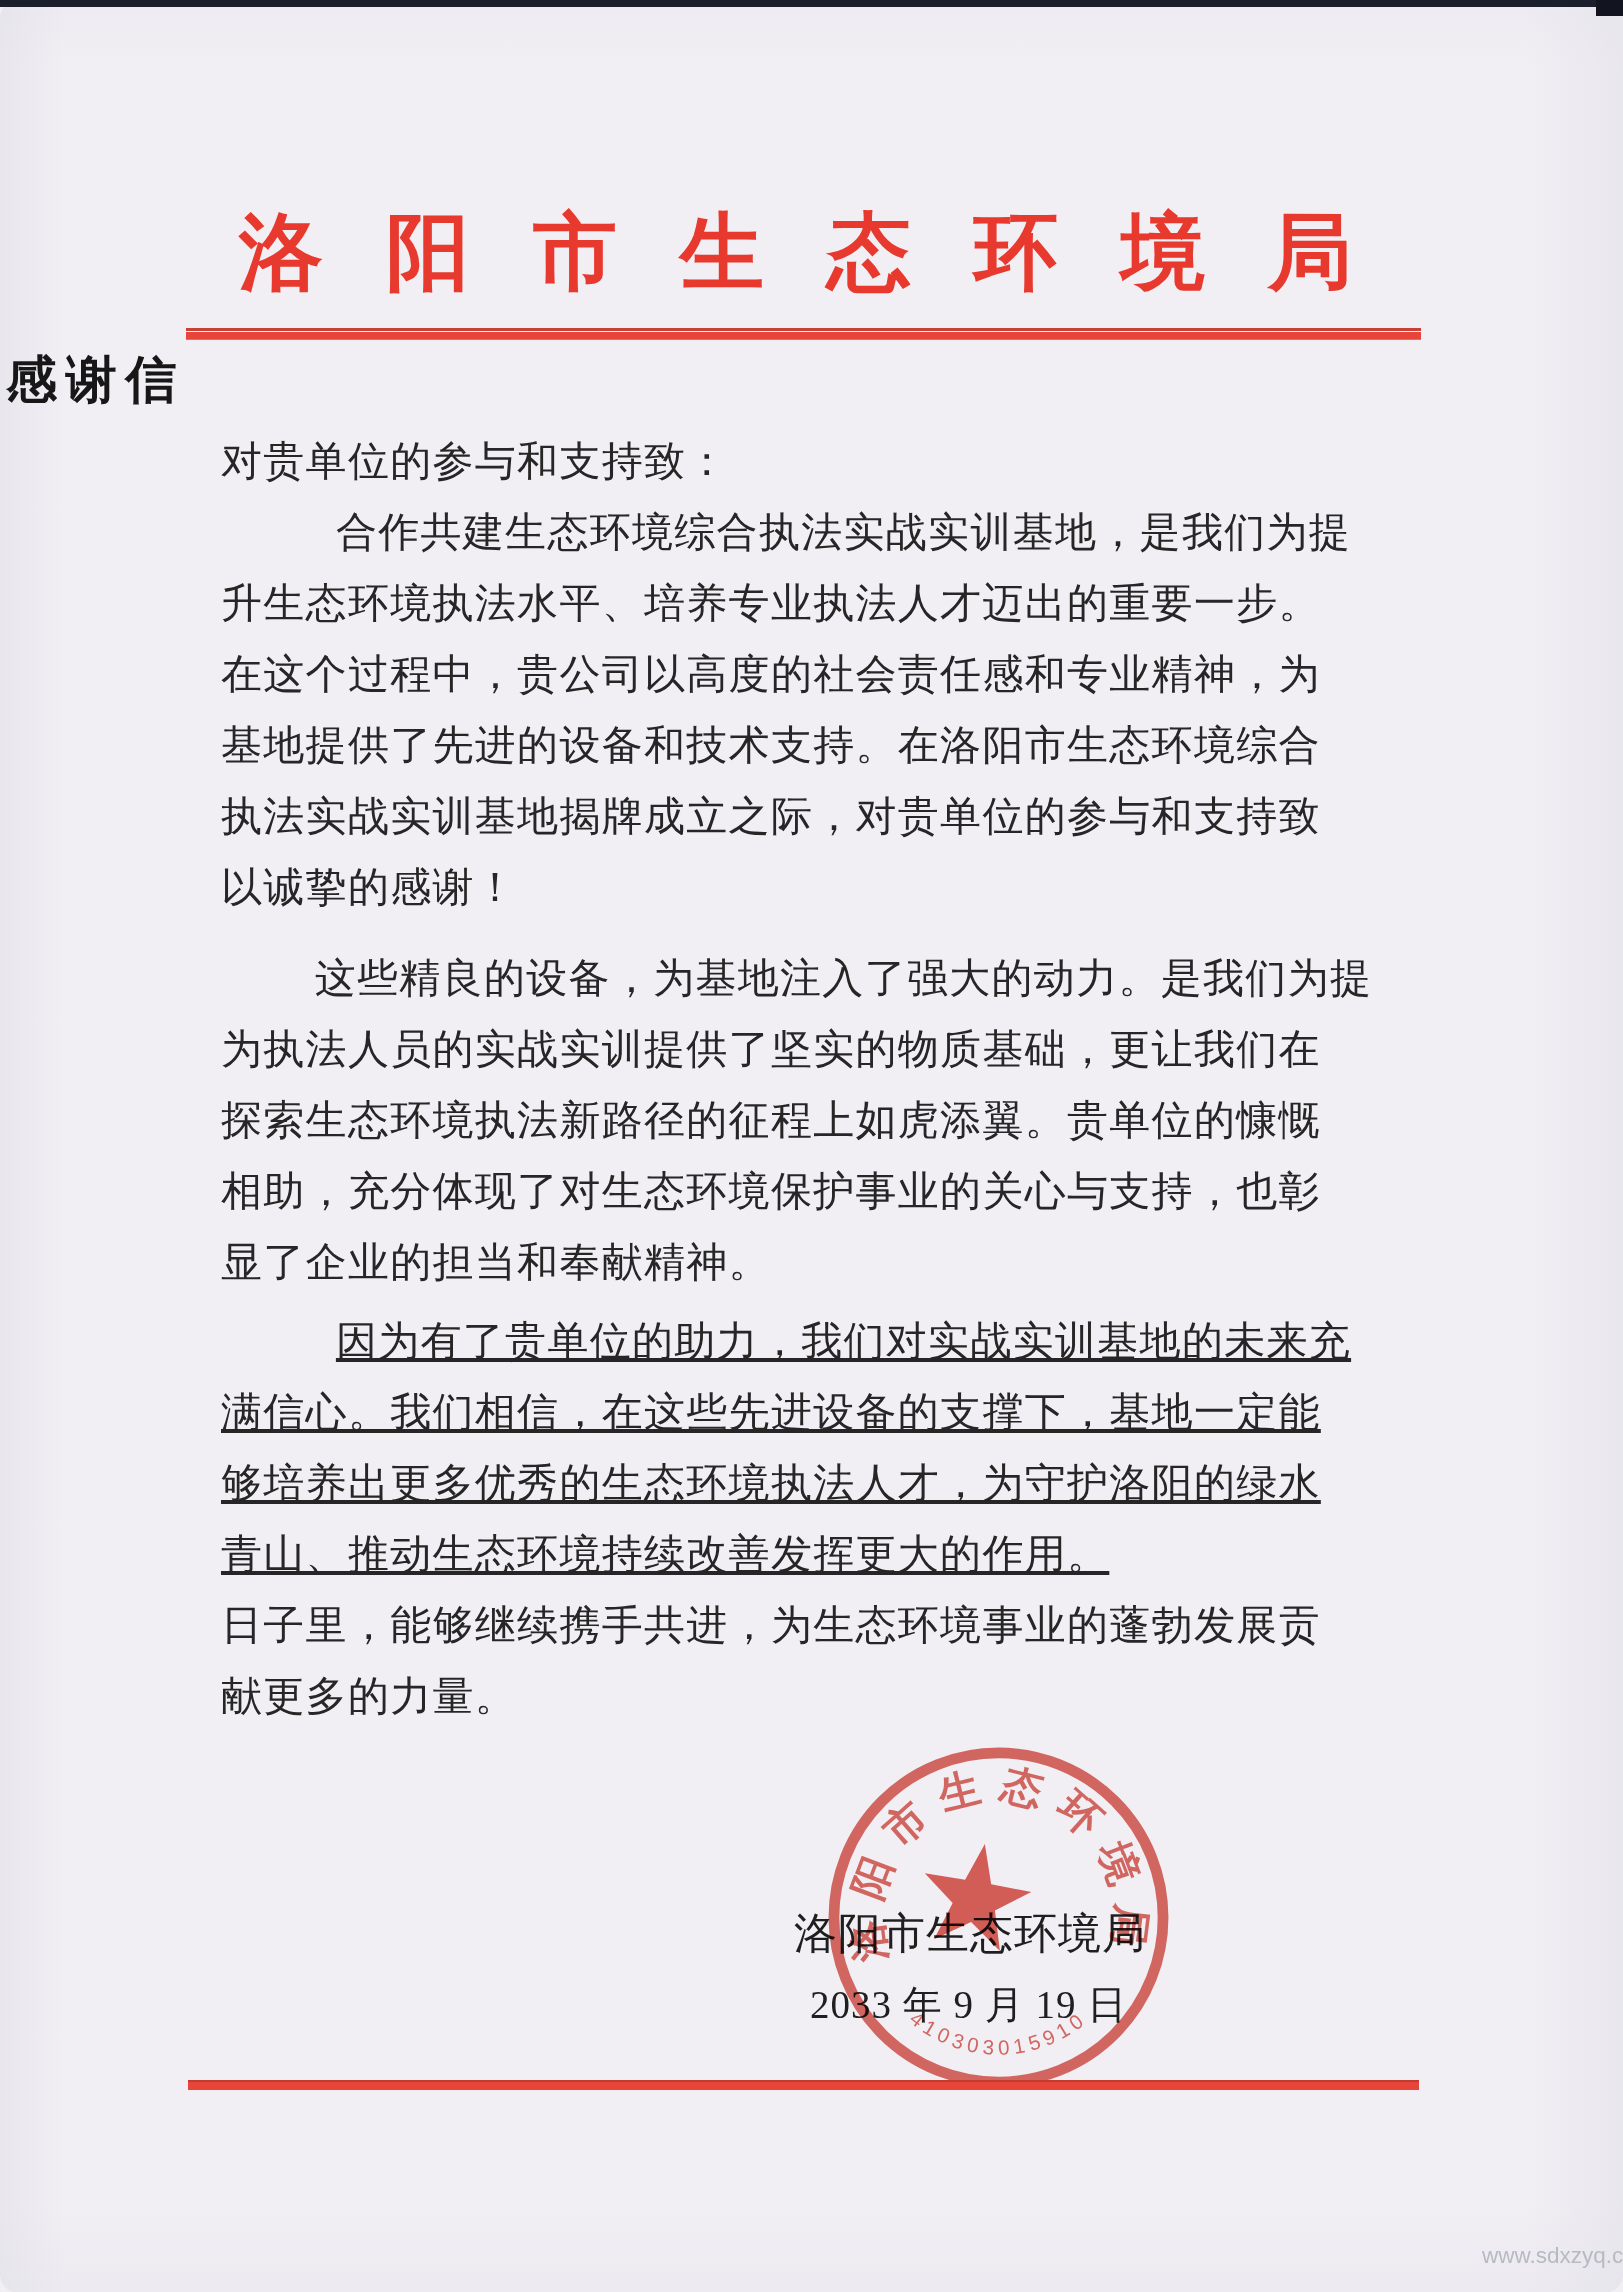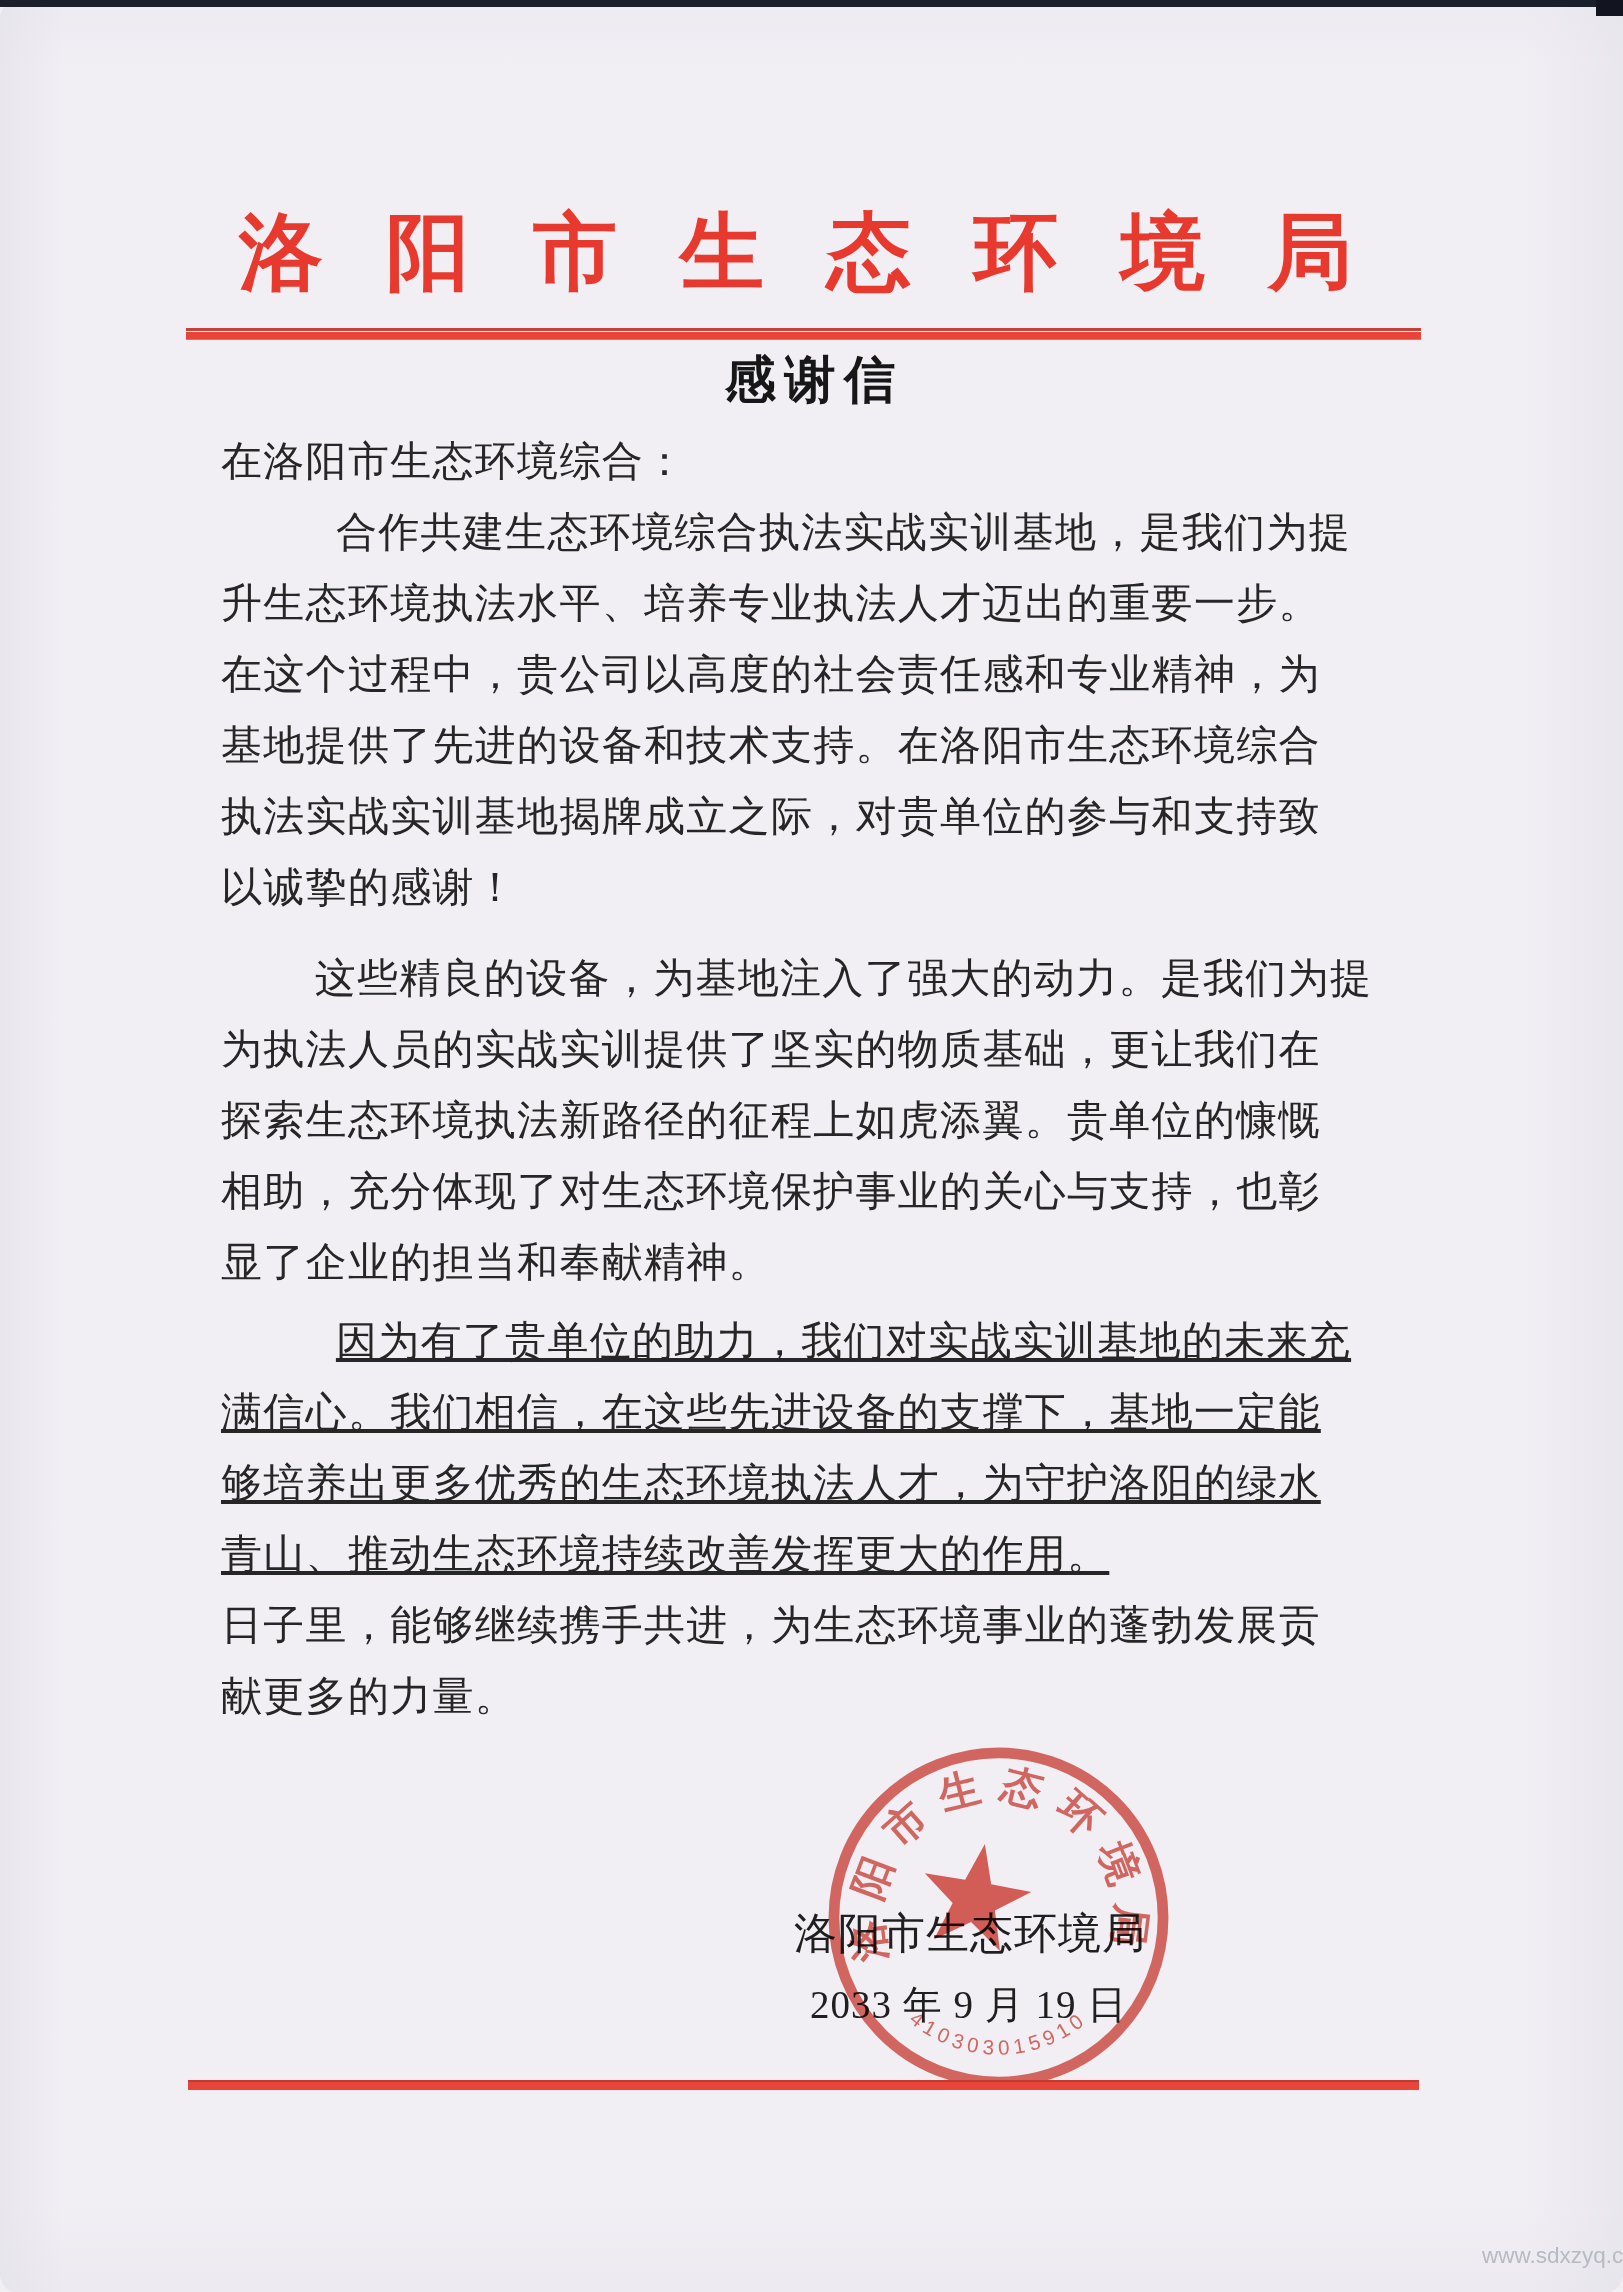--- a/index.html
+++ b/index.html
@@ -12,21 +12,21 @@
           linear-gradient(180deg, rgba(233,231,238,.5) 0%, rgba(241,239,244,0) 3%, rgba(241,239,244,0) 96%, rgba(232,230,237,.5) 100%),
           #f1eff4; border-radius: 19px;}
   .scan-edge-top{position:absolute;left:0;top:0;width:1623px;height:6.9px;background:#1b1e2b;}
   .scan-edge-corner{position:absolute;right:0;top:0;width:27.4px;height:15.7px;background:#12141f;}
 
   .letterhead{position:absolute;left:31px;right:0;top:196px;text-align:center;
               color:#e8392e;font-size:84px;font-weight:bold;letter-spacing:63px;
               font-family:"Liberation Serif","DejaVu Serif",serif;}
   .header-rule{position:absolute;left:186px;top:328px;width:1235px;height:11.8px;
                background:linear-gradient(180deg,#c94038 0 22%,#f5f3f7 22% 30%,#e8453a 30% 88%,#ef6a5d 88% 100%);}
-  .doc-title{position:absolute;left:5.9px;right:0;top:346px;text-align:center;
+  .doc-title{position:absolute;left:5.9px;right:0;top:346px;text-align:left;
              color:#171717;font-size:51px;font-weight:bold;letter-spacing:8.8px;}
 
   .letter-body{position:absolute;left:221px;top:426px;width:1161px;
                font-size:41px;line-height:71px;letter-spacing:1.3px;color:#262626;}
   .para{margin:0;}
   .para.gap-lg{margin-top:19.6px;}
   .para.gap-sm{margin-top:8.8px;text-decoration:underline;}
   .bline{white-space:nowrap;}
   .bline.indent{padding-left:84px;text-align:center;}
 
@@ -50,21 +50,21 @@
   <div class="scan-edge-corner"></div>
 
   <div class="letterhead">洛阳市生态环境局</div>
 
   <div class="header-rule"></div>
 
   <div class="doc-title">感谢信</div>
 
   <div class="letter-body">
     <div class="para">
-      <div class="bline">在洛阳市生态环境综合：</div>
+      <div class="bline">对贵单位的参与和支持致：</div>
     </div>
     <div class="para">
       <div class="bline indent">合作共建生态环境综合执法实战实训基地，是我们为提</div>
       <div class="bline">升生态环境执法水平、培养专业执法人才迈出的重要一步。</div>
       <div class="bline">在这个过程中，贵公司以高度的社会责任感和专业精神，为</div>
       <div class="bline">基地提供了先进的设备和技术支持。在洛阳市生态环境综合</div>
       <div class="bline">执法实战实训基地揭牌成立之际，对贵单位的参与和支持致</div>
       <div class="bline">以诚挚的感谢！</div>
     </div>
     <div class="para gap-lg">

